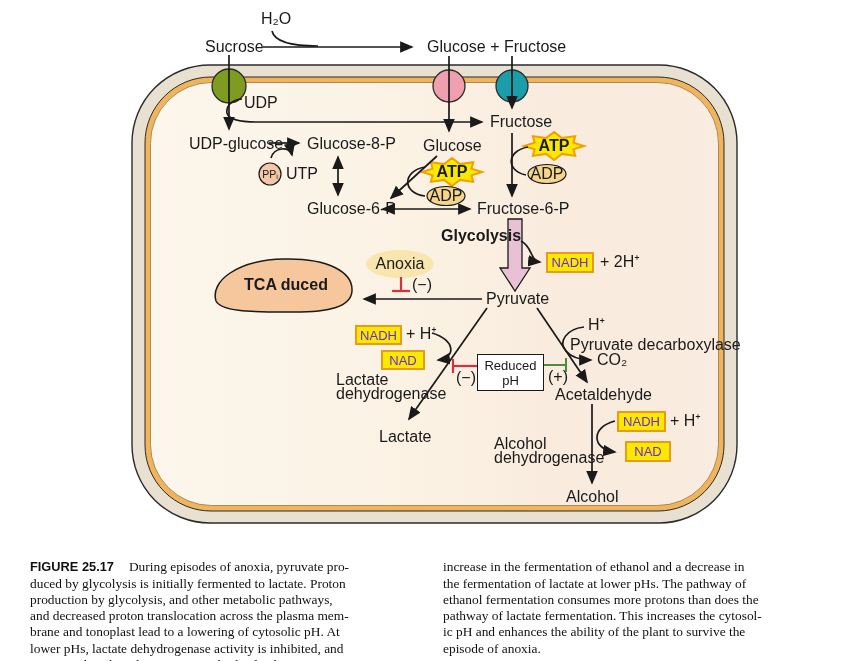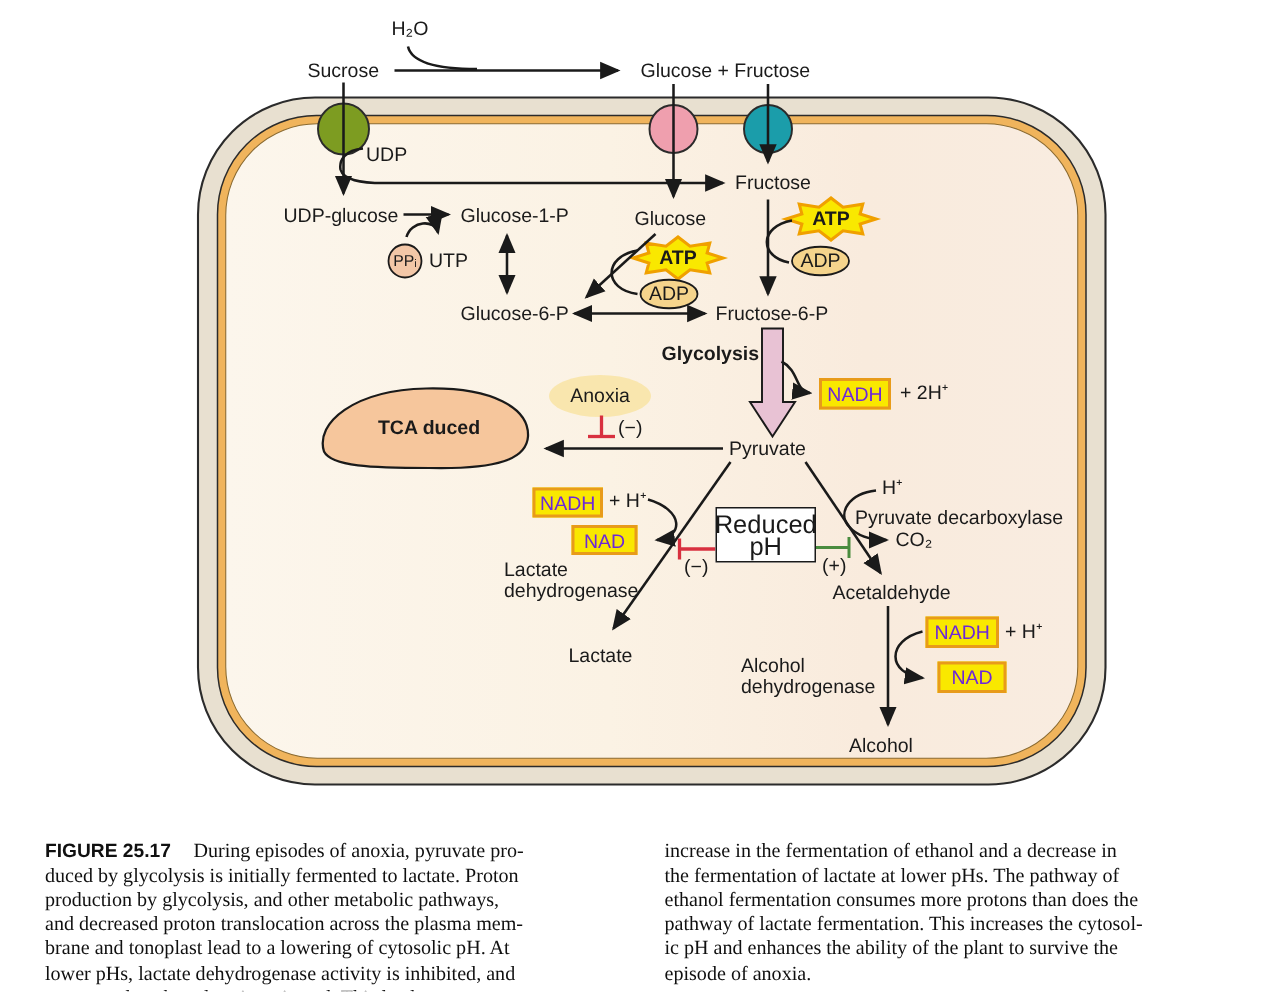--- a/index.html
+++ b/index.html
@@ -1,26 +1,26 @@
 <!DOCTYPE html>
 <html><head>
 <meta charset="utf-8">
 <style>
   html,body{margin:0;padding:0;background:#fff;}
   .page{position:relative;width:856px;height:661px;background:#ffffff;overflow:hidden;
         font-family:"Liberation Sans",sans-serif;}
   svg{position:absolute;left:0;top:0;}
-  .lbl{position:absolute;font-size:13px;line-height:14px;color:#1a1a1a;white-space:pre-line;}
+  .lbl{position:absolute;font-size:16px;line-height:14px;color:#1a1a1a;white-space:pre-line;}
   .bold{font-weight:bold;}
   .ctr{transform:translateX(-50%);text-align:center;}
   .chip{position:absolute;background:#f9e800;border:2px solid #e89b1a;box-sizing:border-box;
         display:flex;align-items:center;justify-content:center;font-size:13px;color:#6d28d9;}
   .whitebox{position:absolute;background:#ffffff;border:1.6px solid #1a1a1a;box-sizing:border-box;
         display:flex;align-items:center;justify-content:center;text-align:center;
-        font-size:17px;line-height:15px;color:#1a1a1a;}
+        font-size:13px;line-height:15px;color:#1a1a1a;margin-top:16px;}
   .cap{position:absolute;top:543px;font-family:"Liberation Serif",serif;font-size:13.4px;
        line-height:16.3px;color:#101010;white-space:pre-line;}
   .figlabel{font-family:"Liberation Sans",sans-serif;font-weight:bold;font-size:12.8px;
        padding-right:15px;white-space:normal;}
   .small{font-size:10.5px;line-height:11px;font-weight:normal;}
 </style>
 </head>
 <body>
 
 <div class="page">
@@ -101,21 +101,21 @@
       <path d="M543,365 H566"></path>
     </g>
   </svg>
 
   <div class="lbl" style="left:261px;top:12px">H₂O</div>
   <div class="lbl" style="left:205px;top:40px">Sucrose</div>
   <div class="lbl" style="left:427px;top:40px">Glucose + Fructose</div>
   <div class="lbl" style="left:244px;top:96px">UDP</div>
   <div class="lbl" style="left:490px;top:115px">Fructose</div>
   <div class="lbl" style="left:189px;top:137px">UDP-glucose</div>
-  <div class="lbl" style="left:307px;top:137px">Glucose-1-P</div>
+  <div class="lbl" style="left:307px;top:137px">Glucose-8-P</div>
   <div class="lbl" style="left:423px;top:139px">Glucose</div>
   <div class="lbl small ctr" style="left:270px;top:169px">PPᵢ</div>
   <div class="lbl" style="left:286px;top:167px">UTP</div>
   <div class="lbl" style="left:307px;top:202px">Glucose-6-P</div>
   <div class="lbl" style="left:477px;top:202px">Fructose-6-P</div>
   <div class="lbl bold ctr" style="left:452px;top:165px">ATP</div>
   <div class="lbl bold ctr" style="left:554px;top:139px">ATP</div>
   <div class="lbl ctr" style="left:446px;top:189px">ADP</div>
   <div class="lbl ctr" style="left:547px;top:167px">ADP</div>
   <div class="lbl bold" style="left:441px;top:229px">Glycolysis</div>

